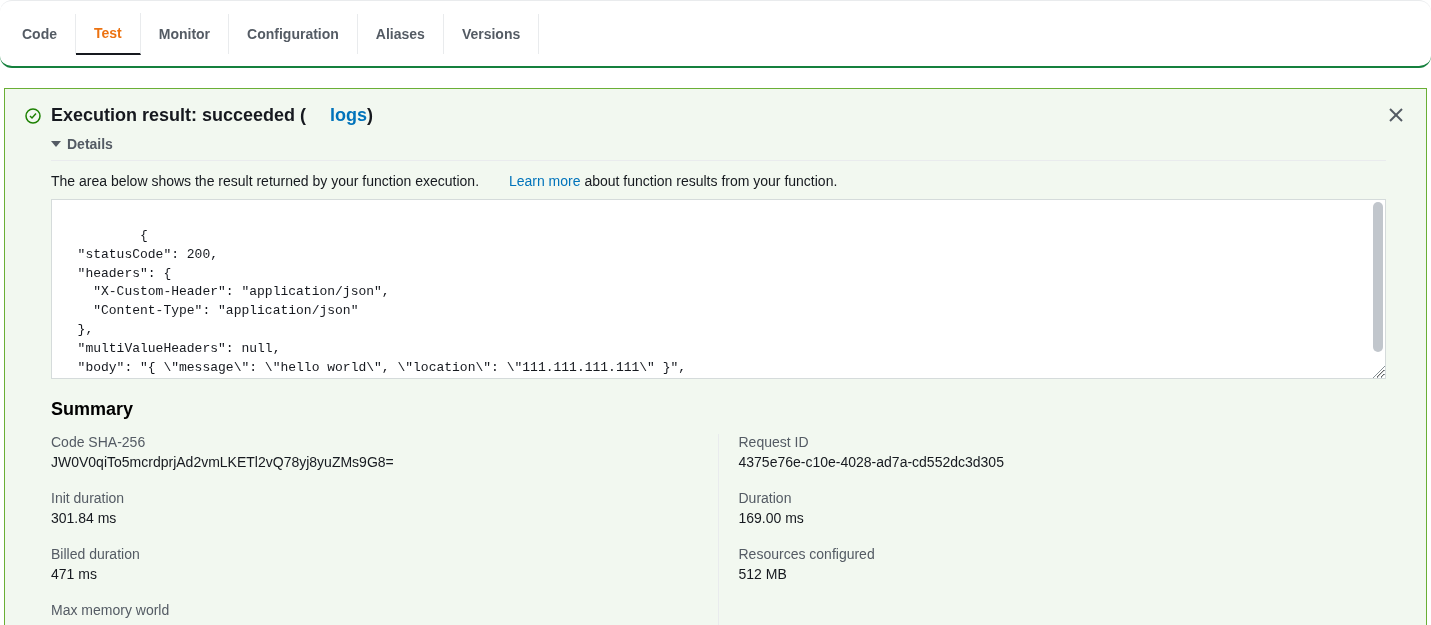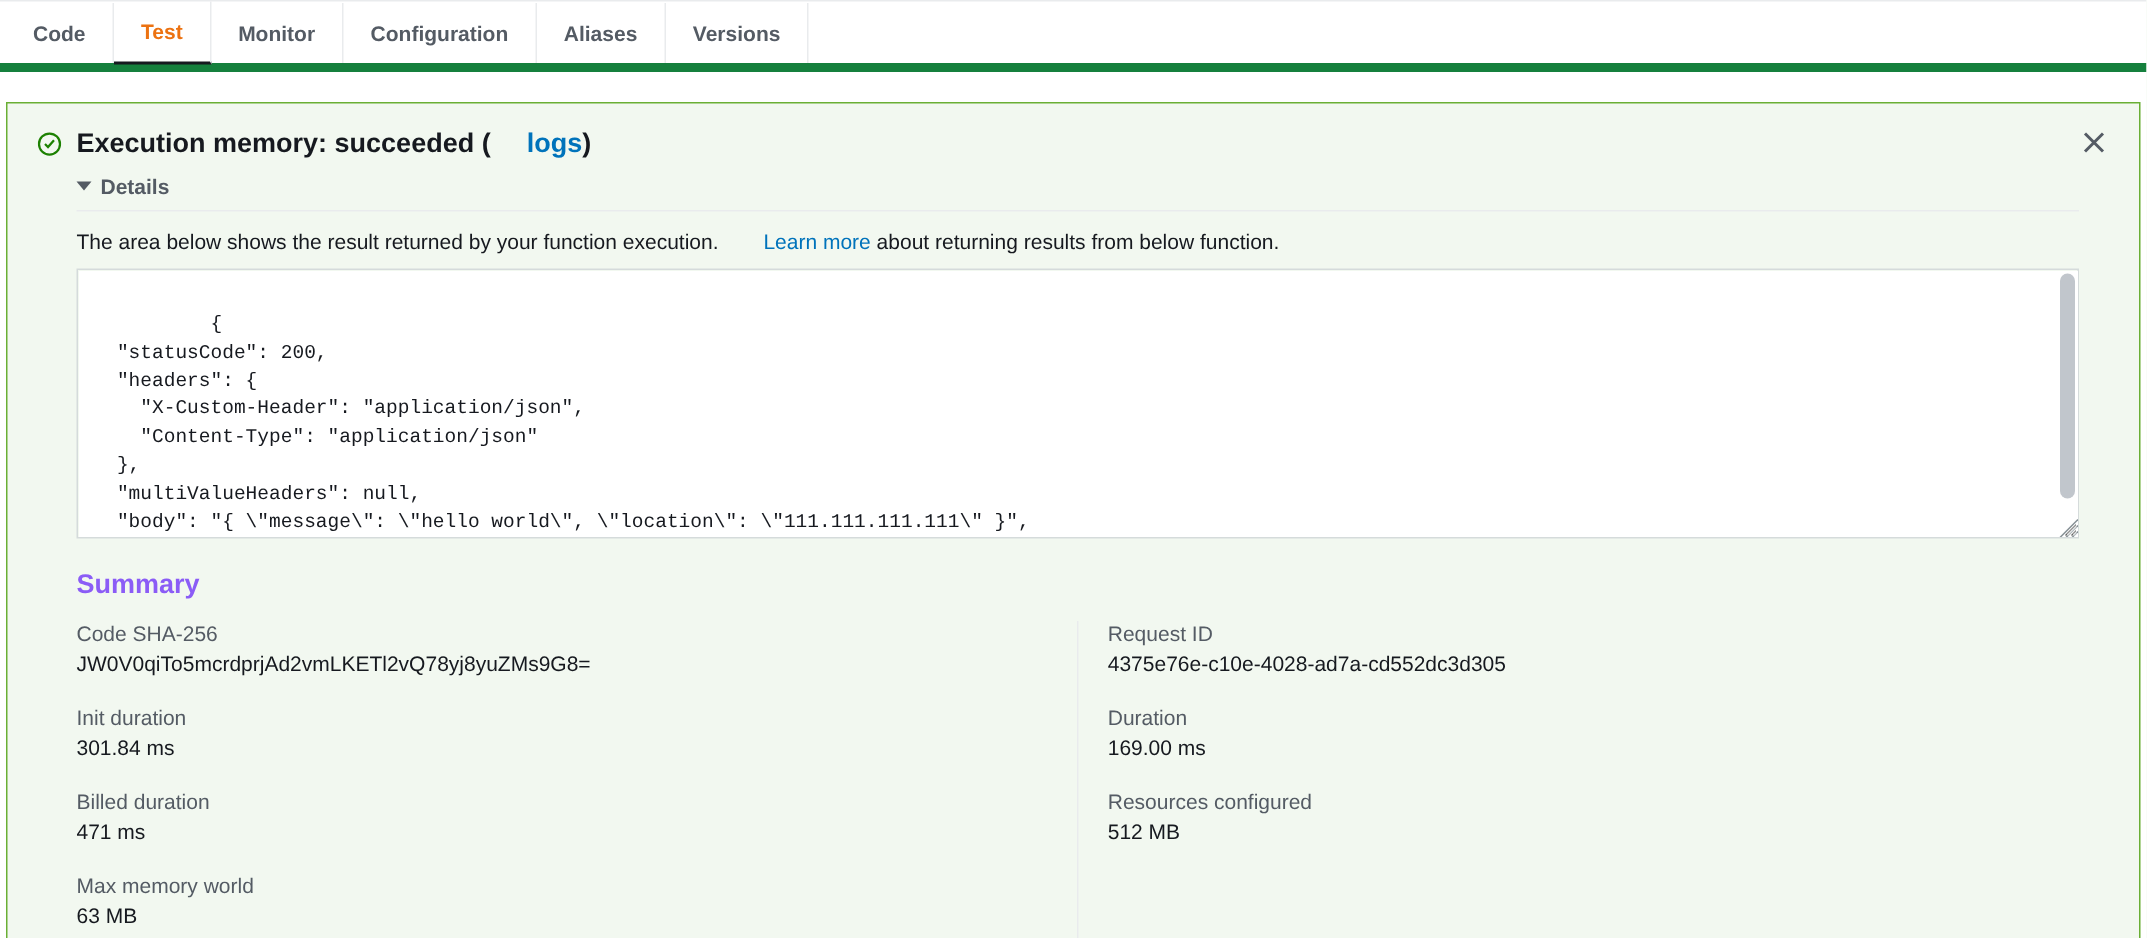--- a/index.html
+++ b/index.html
@@ -8,22 +8,23 @@
       box-sizing: border-box;
     }
     body {
       font-family: "Amazon Ember", "Helvetica Neue", Arial, sans-serif;
       font-size: 14px;
       color: #16191f;
       background: #ffffff;
     }
     .tabs-container {
       border-top: 1px solid #e9ebed;
-      border-bottom: 6px solid #15803d;
-      padding: 0 6px;
+      border-bottom: 2px solid #15803d;
+      padding: 12px 6px;
+      border-radius: 12px;
     }
     .tabs {
       display: flex;
       align-items: center;
     }
     .tab {
       padding: 12px 18px;
       font-size: 14px;
       color: #545b64;
       cursor: pointer;
@@ -142,21 +143,21 @@
       right: 0;
       bottom: 0;
       width: 16px;
       height: 16px;
     }
     .summary-title {
       font-size: 18px;
       font-weight: 600;
       margin-top: 20px;
       margin-bottom: 14px;
-      color: #8b5cf6;
+      color: #000000;
     }
     .summary-grid {
       display: grid;
       grid-template-columns: 1fr 1fr;
       gap: 0;
     }
     .summary-col-left {
       border-right: 1px solid #e9ebed;
       padding-right: 20px;
     }
@@ -192,28 +193,28 @@
 
 <div class="result-panel">
   <div class="result-header">
     <div class="result-header-left">
       <svg class="success-icon" viewBox="0 0 16 16">
         <circle cx="8" cy="8" r="7" fill="none" stroke="#1d8102" stroke-width="1.5"></circle>
         <path d="M5 8 L7 10 L11 5.5" fill="none" stroke="#1d8102" stroke-width="1.5"></path>
       </svg>
       <div class="result-title-area">
         <div class="result-title">
-          <span>Execution memory: succeeded (</span><a class="logs-link">logs</a><span>)</span>
+          <span>Execution result: succeeded (</span><a class="logs-link">logs</a><span>)</span>
         </div>
         <div class="details-toggle">
           <div class="triangle-down"></div>
           <span>Details</span>
         </div>
         <div class="description">
-          <span>The area below shows the result returned by your function execution. </span><a class="learn-more">Learn more</a><span> about returning results from below function.</span>
+          <span>The area below shows the result returned by your function execution. </span><a class="learn-more">Learn more</a><span> about function results from your function.</span>
         </div>
         <div class="code-output">
           <span>{
   "statusCode": 200,
   "headers": {
     "X-Custom-Header": "application/json",
     "Content-Type": "application/json"
   },
   "multiValueHeaders": null,
   "body": "{ \"message\": \"hello world\", \"location\": \"111.111.111.111\" }",

